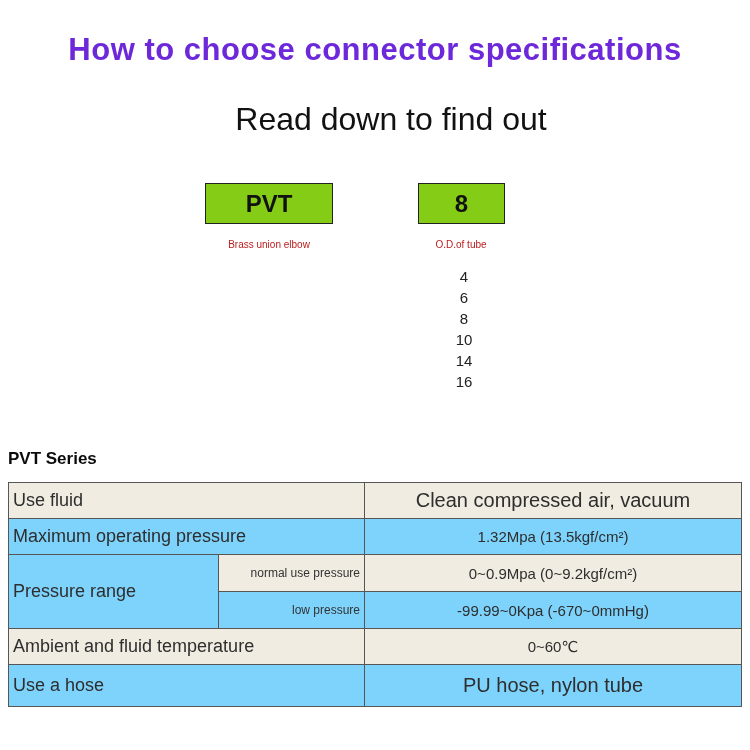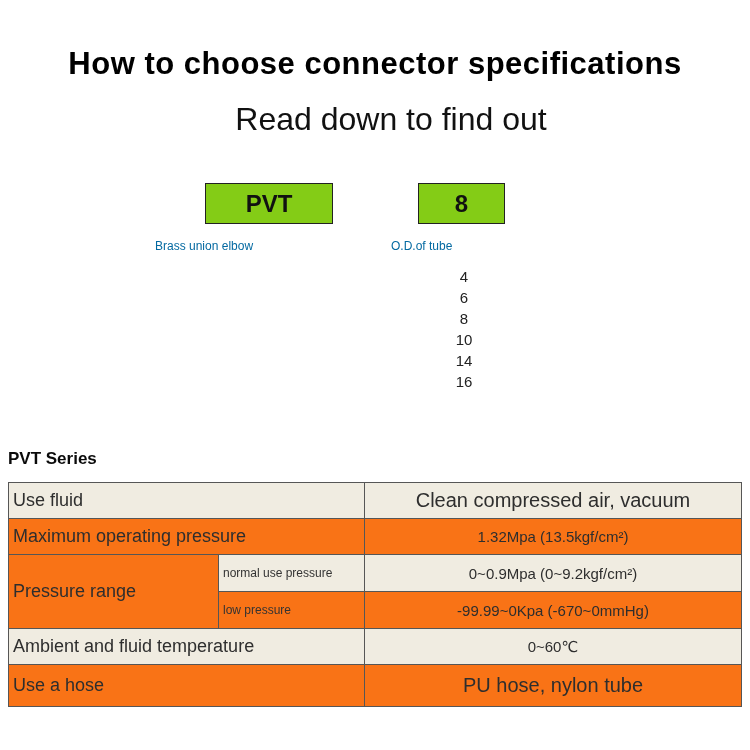--- a/index.html
+++ b/index.html
@@ -9,27 +9,27 @@
     background: #ffffff;
     font-family: "Liberation Sans", "DejaVu Sans", sans-serif;
     color: #222;
     position: relative;
     overflow: hidden;
   }
   .page { position: absolute; inset: 0; }
 
   .title {
     position: absolute;
-    top: 46px;
+    top: 32px;
     left: 0;
     width: 100%;
     text-align: center;
     font-size: 31px;
     font-weight: bold;
-    color: #000000;
+    color: #6d28d9;
     letter-spacing: 0.5px;
   }
   .subtitle {
     position: absolute;
     top: 101px;
     left: 16px;
     width: 100%;
     text-align: center;
     font-size: 32px;
     color: #111;
@@ -45,23 +45,23 @@
     font-size: 24px;
     color: #111;
     background: #84cc16;
     box-sizing: border-box;
   }
   .box-model { left: 205px; top: 183px; width: 128px; height: 41px; }
   .box-tube  { left: 418px; top: 183px; width: 87px;  height: 41px; }
 
   .box-label {
     position: absolute;
-    font-size: 12px;
-    color: #0369a1;
-    text-align: left;
+    font-size: 10px;
+    color: #b91c1c;
+    text-align: center;
   }
   .label-model { left: 155px; top: 239px; width: 228px; }
   .label-tube  { left: 391px; top: 239px; width: 140px; }
 
   .tube-options {
     position: absolute;
     left: 404px;
     top: 266px;
     width: 120px;
     text-align: center;
@@ -88,31 +88,31 @@
     table-layout: fixed;
   }
   .spec-table td {
     border: 1px solid #565656;
     padding: 4px;
     box-sizing: border-box;
     vertical-align: middle;
     margin-top: 48px;
   }
   .beige { background: #f0ece1; }
-  .white { background: #f97316; }
+  .white { background: #7dd3fc; }
 
   .label-cell {
     font-size: 18px;
     padding-left: 10px;
     color: #2e2e2e;
     text-align: left;
   }
   .sub-cell {
     font-size: 12px;
-    text-align: left;
+    text-align: right;
     color: #333;
   }
   .value-cell {
     text-align: center;
     font-size: 15px;
     color: #2e2e2e;
   }
   .value-big { font-size: 20px; }
 </style>
 </head>

